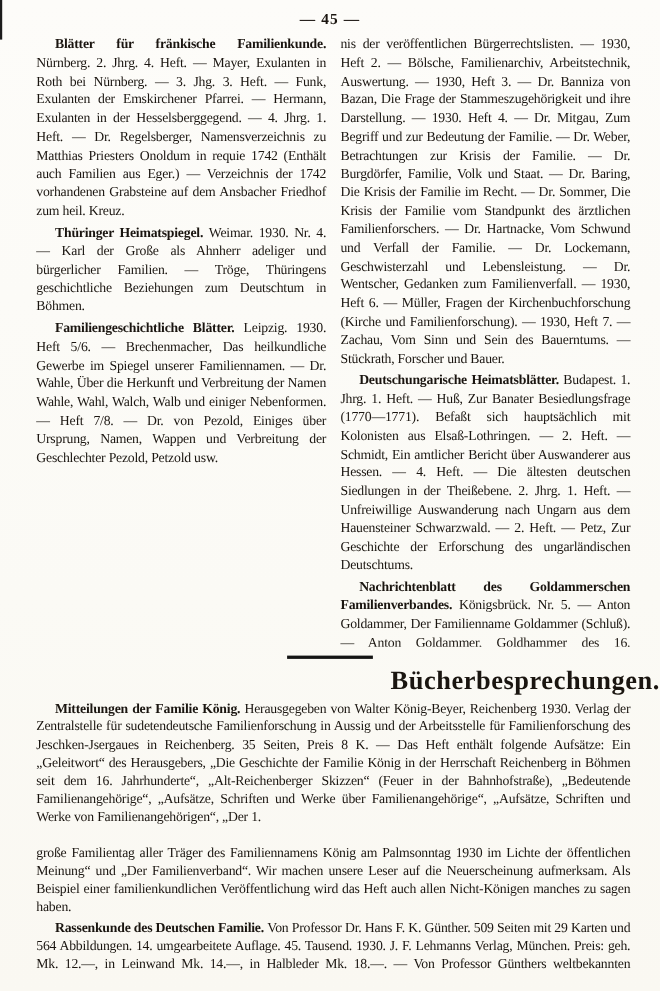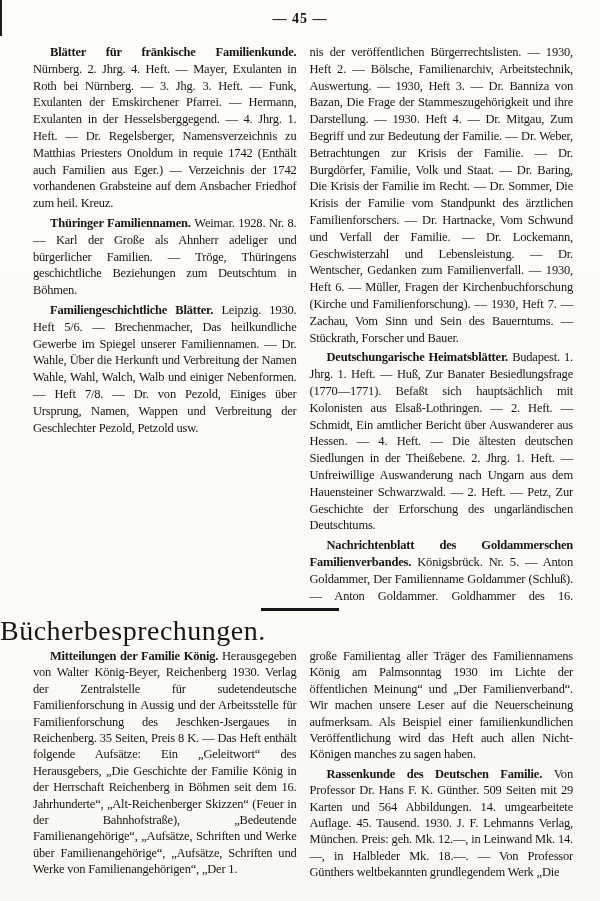--- a/index.html
+++ b/index.html
@@ -7,30 +7,30 @@
     width:600px;height:901px;overflow:hidden;
     background:#fcfbf7;
     font-family:"Liberation Serif","DejaVu Serif",serif;
     color:#1a1510;
   }
   .page{position:relative;width:600px;height:901px;
     background:linear-gradient(180deg,#fdfcf9 0%,#fbfaf5 60%,#faf8f2 100%);}
   .scan-edge{position:absolute;left:0;top:0;width:2px;height:36px;background:#1c1c1c;}
   .page-header{padding-top:11px;text-align:center;font-weight:bold;font-size:14px;letter-spacing:1px;}
   .columns{display:flex;gap:13px;padding:0 27px 0 33px;box-sizing:border-box;}
-  .section-top{margin-top:17px;height:556px;overflow:hidden;}
-  .section-bottom{margin-top:2px;height:252px;overflow:hidden;}
+  .section-top{margin-top:5px;height:556px;overflow:hidden;}
+  .section-bottom{margin-top:2px;height:252px;overflow:hidden;flex-direction:column;}
   .col{flex:1 1 0;min-width:0;text-align:justify;font-size:12.5px;line-height:16.8px;letter-spacing:-0.2px;}
   .section-bottom .col{line-height:16.4px;}
   .entry{margin:0 0 3px 0;text-indent:17px;}
   .entry.cont{text-indent:0;}
   .lead{font-weight:bold;}
   .lead::after{content:" ";}
   .divider{width:78px;height:3px;background:#141414;margin:8px auto 5px auto;}
-  .reviews-heading{margin:0;text-align:left;font-size:28px;font-weight:normal;letter-spacing:0.5px;line-height:30px;}
+  .reviews-heading{margin:0;text-align:right;font-size:24px;font-weight:bold;letter-spacing:0.5px;line-height:30px;}
 </style>
 </head>
 <body>
 
 <div class="page">
 
   <div class="scan-edge"></div>
 
   <div class="page-header">
     <span>— 45 —</span>
@@ -39,21 +39,21 @@
   <div class="columns section-top">
     <div class="col">
 
       <p class="entry">
         <b class="lead">Blätter für fränkische Familienkunde.</b><span>Nürnberg. 2. Jhrg. 4. Heft. — Mayer, Exulanten in Roth bei Nürnberg. — 3. Jhg. 3. Heft. — Funk, Exulanten der Emskirchener Pfarrei. — Hermann, Exulanten in der Hesselsberggegend. — 4. Jhrg. 1. Heft. — Dr. Regelsberger, Namensverzeichnis zu Matthias Priesters Onoldum in requie 1742 (Enthält auch Familien aus Eger.) — Verzeichnis der 1742 vorhandenen Grabsteine auf dem Ansbacher Friedhof zum heil. Kreuz.</span>
       </p>
 
 
 
       <p class="entry">
-        <b class="lead">Thüringer Familiennamen.</b><span>Weimar. 1928. Nr. 8. — Karl der Große als Ahnherr adeliger und bürgerlicher Familien. — Tröge, Thüringens geschichtliche Beziehungen zum Deutschtum in Böhmen.</span>
+        <b class="lead">Thüringer Heimatspiegel.</b><span>Weimar. 1930. Nr. 4. — Karl der Große als Ahnherr adeliger und bürgerlicher Familien. — Tröge, Thüringens geschichtliche Beziehungen zum Deutschtum in Böhmen.</span>
       </p>
 
       <p class="entry">
         <b class="lead">Familiengeschichtliche Blätter.</b><span>Leipzig. 1930. Heft 5/6. — Brechenmacher, Das heilkundliche Gewerbe im Spiegel unserer Familiennamen. — Dr. Wahle, Über die Herkunft und Verbreitung der Namen Wahle, Wahl, Walch, Walb und einiger Nebenformen. — Heft 7/8. — Dr. von Pezold, Einiges über Ursprung, Namen, Wappen und Verbreitung der Geschlechter Pezold, Petzold usw.</span>
       </p>
 
 
     </div>
     <div class="col">
 

